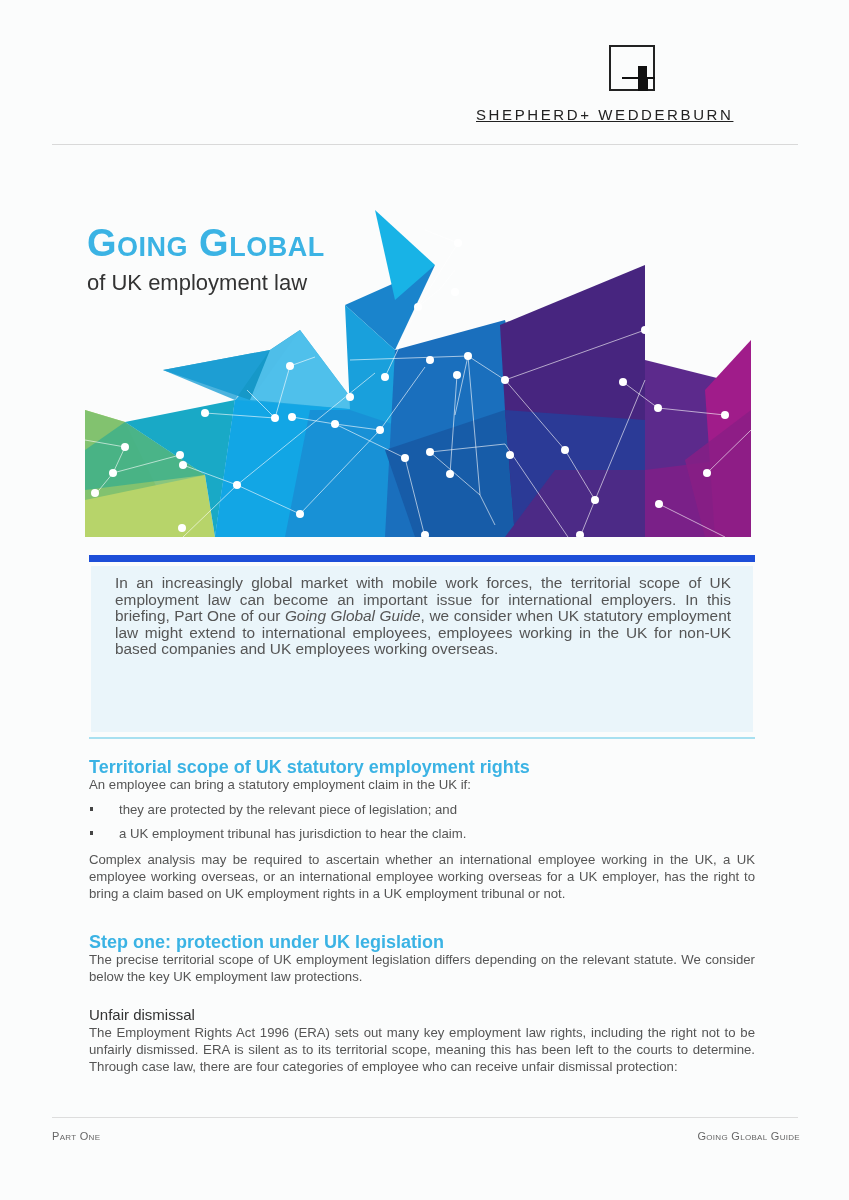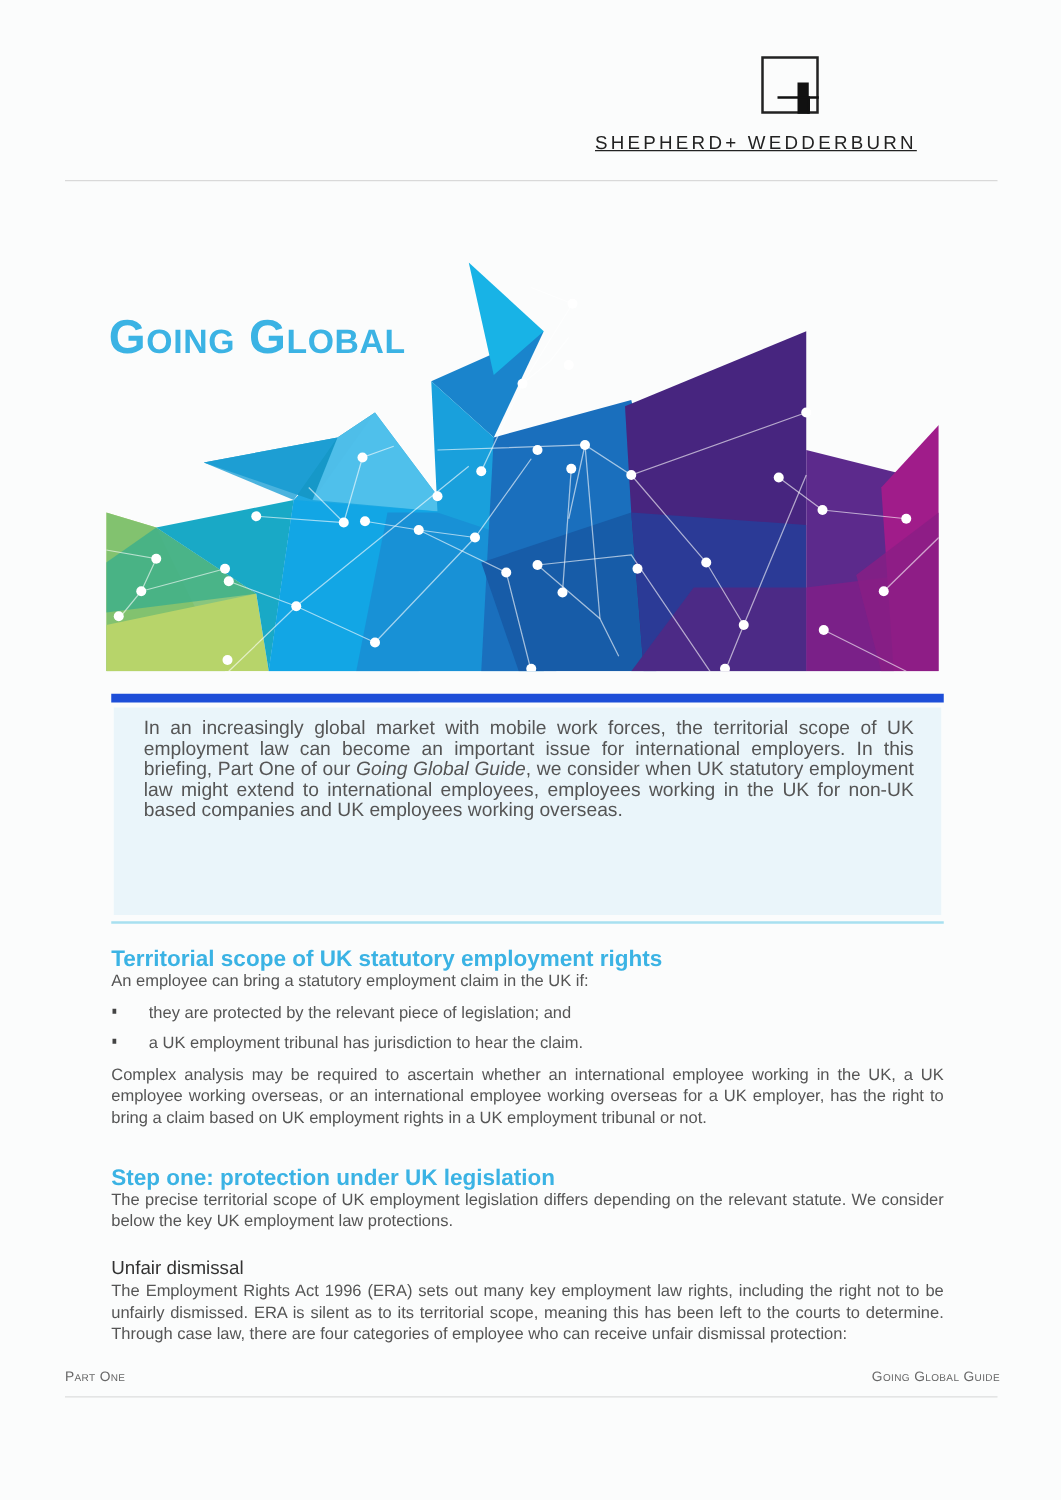--- a/index.html
+++ b/index.html
@@ -21,21 +21,21 @@
       position: absolute; left: 0; top: 62px; width: 320px;
       font-size: 15px; letter-spacing: 2.6px; color: #222; white-space: nowrap; text-decoration: underline;
     }
     .rule-top { position: absolute; left: 52px; top: 144px; width: 746px; height: 1px; background: #d9d9d9; }
 
     .hero { position: absolute; left: 85px; top: 210px; width: 666px; height: 327px; }
     .hero svg { position: absolute; left: 0; top: 0; }
     .title {
       position: absolute; left: 2px; top: 14px;
       font-size: 38px; font-weight: bold; color: #3bb3e4; font-variant: small-caps;
-      letter-spacing: 0.5px; line-height: 38px; margin-top: 27px;
+      letter-spacing: 0.5px; line-height: 38px;
     }
     .subtitle {
       position: absolute; left: 2px; top: 60px;
       font-size: 22px; color: #333; line-height: 26px; width: 300px;
     }
 
     .intro {
       position: absolute; left: 89px; top: 555px; width: 666px; height: 184px;
       border-top: 7px solid #1d4ed8; border-bottom: 2px solid #a8e0f0;
       box-sizing: border-box;
@@ -56,21 +56,21 @@
     .body-text {
       position: absolute; left: 89px; width: 666px;
       font-size: 13.2px; line-height: 17px; color: #555; text-align: justify; margin: 0;
     }
     .bullet { position: absolute; left: 89px; font-size: 13.2px; color: #555; }
     .bullet .dot { position: absolute; left: 1px; top: 5px; width: 3px; height: 4px; background: #444; }
     .bullet .txt { position: absolute; left: 30px; top: 0; white-space: nowrap; text-align: right; }
 
     .rule-bottom { position: absolute; left: 52px; top: 1117px; width: 746px; height: 1px; background: #ddd; }
     .footer-left, .footer-right {
-      position: absolute; top: 1096px; font-size: 11px; color: #666; font-variant: small-caps; letter-spacing: 0.3px;
+      position: absolute; top: 1130px; font-size: 11px; color: #666; font-variant: small-caps; letter-spacing: 0.3px;
     }
     .footer-left { left: 52px; }
     .footer-right { right: 49px; }
   </style>
 </head>
 <body>
 
 <div class="logo">
   <div class="logo-mark">
     <div class="bar"></div>
@@ -172,20 +172,21 @@
         <circle cx="560" cy="120" r="4"></circle>
         <circle cx="333" cy="97" r="4"></circle>
       <circle cx="370" cy="82" r="4"></circle>
         <circle cx="373" cy="33" r="4"></circle>
         <circle cx="345" cy="150" r="4"></circle>
       <circle cx="425" cy="245" r="4"></circle>
     </g>
   </svg>
   <div class="title">Going Global</div>
   <div class="subtitle">
+    <div>of UK employment law</div>
   </div>
 </div>
 
 <div class="intro">
   <div class="intro-box"></div>
   <p class="p1"><span>In an increasingly global market with mobile work forces, the territorial scope of UK employment law can become an important issue for international employers. In this briefing, Part One of our </span><em>Going Global Guide</em><span>, we consider when UK statutory employment law might extend to international employees, employees working in the UK for non-UK based companies and UK employees working overseas.</span></p>
 </div>
 
 <div class="h-blue" style="top:757px;">Territorial scope of UK statutory employment rights</div>
 <p class="body-text" style="top:776px;">An employee can bring a statutory employment claim in the UK if:</p>

